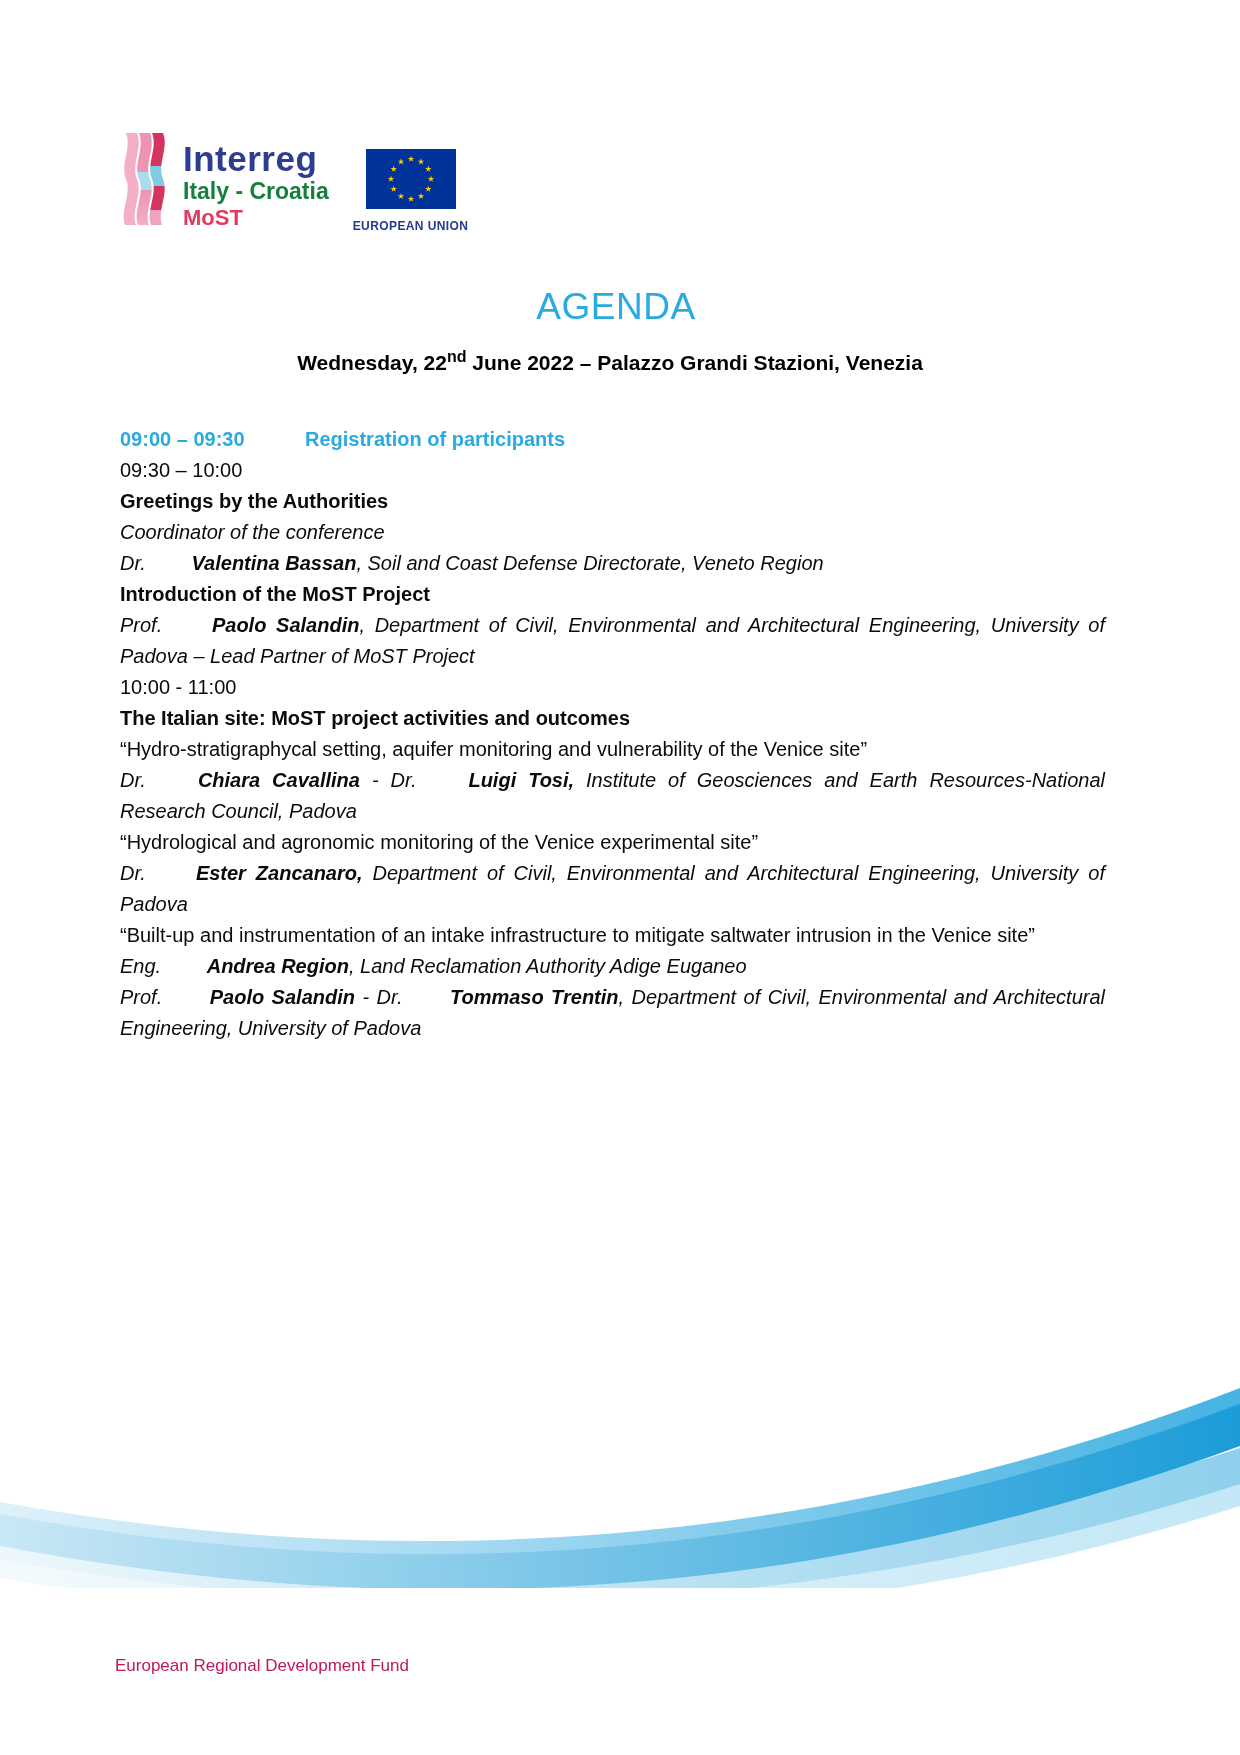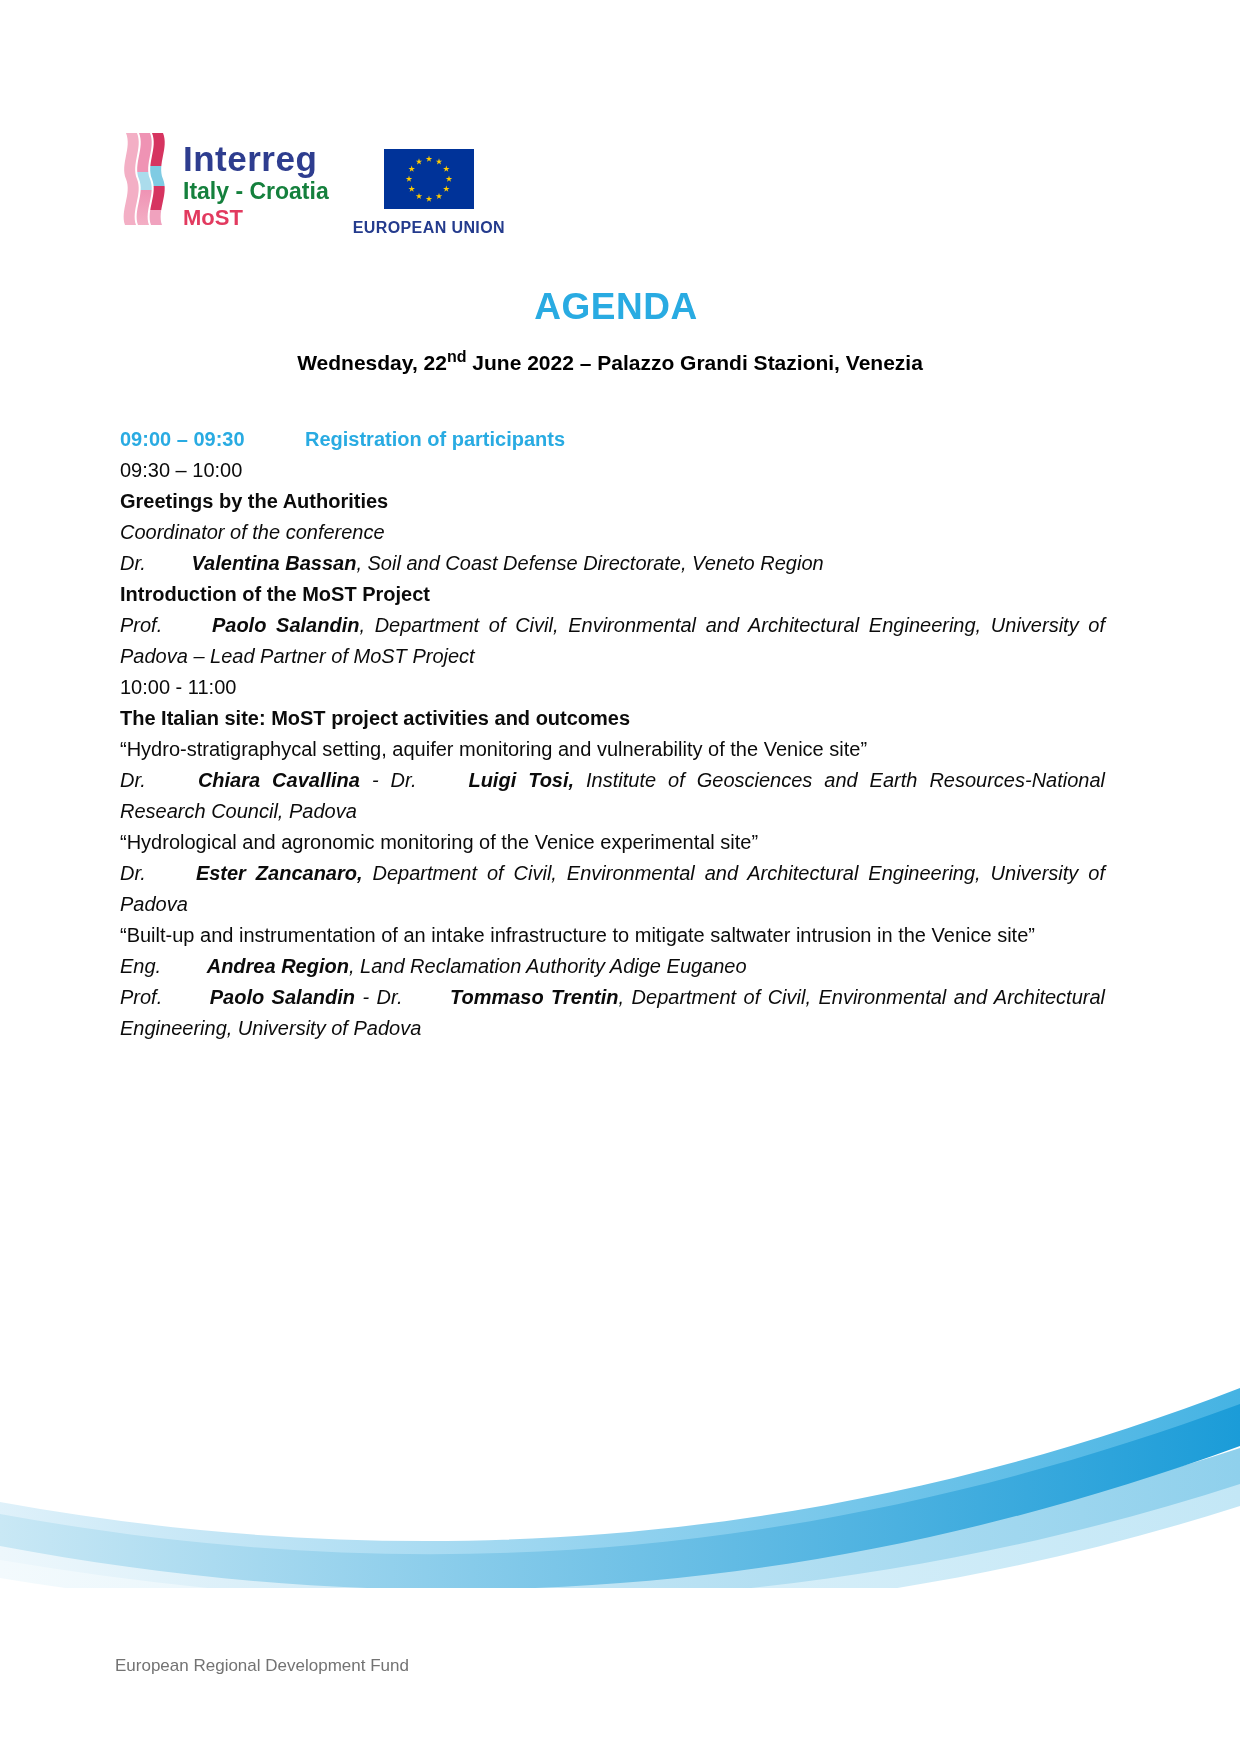--- a/index.html
+++ b/index.html
@@ -11,25 +11,25 @@
 
   
   .logo-row { position:absolute; left:118px; top:133px; display:flex; align-items:flex-start; }
   .ribbons { width:52px; height:92px; flex:0 0 auto; }
   .logo-text { margin-left:13px; margin-top:8px; }
   .brand-interreg { font-size:35px; font-weight:bold; color:#2E3D8F; line-height:36px; letter-spacing:0.5px; }
   .brand-program { font-size:23px; font-weight:bold; color:#15803d; line-height:28px; }
   .brand-project { font-size:22px; font-weight:bold; color:#E23A5F; line-height:25px; }
   .eu-block { margin-left:24px; margin-top:15px; text-align:center; }
   .eu-flag { width:90px; height:62px; display:block; margin:0 auto; }
-  .eu-label { margin-top:9px; font-size:16px; font-weight:bold; color:#243B8D; letter-spacing:0.4px; white-space:nowrap; }
+  .eu-label { margin-top:9px; font-size:12px; font-weight:bold; color:#243B8D; letter-spacing:0.4px; white-space:nowrap; }
 
   
   .agenda-title { position:absolute; left:0; top:286px; width:1220px; text-align:center;
-                  font-size:37px; font-weight:bold; color:#29ABE2; letter-spacing:0.5px;padding-left:12px; }
+                  font-size:37px; font-weight:normal; color:#29ABE2; letter-spacing:0.5px;padding-left:12px; }
   .date-line { position:absolute; left:0; top:348px; width:1220px; text-align:center;
                font-size:21px; font-weight:bold; color:#000; }
   .date-line sup { font-size:16px; vertical-align:super; }
 
   
   .content { position:absolute; left:120px; top:424px; width:985px;
              font-size:20px; line-height:31px; color:#0b0b0b; }
   .content p { margin:0; }
   .time-col { display:inline-block; width:185px; }
   .accent { color:#29ABE2; font-weight:bold; }
@@ -45,21 +45,21 @@
   .mt-intro  { margin-top:41px; }
   .mt-speak  { margin-top:7px; }
   .mt-time3  { margin-top:43px; }
   .mt-talk1  { margin-top:41px; }
   .mt-talk   { margin-top:7px; }
   .mt-talk3  { margin-top:5px; }
   .mt-talk4  { margin-top:4px; }
 
   
   .wave { position:absolute; left:0; top:1388px; width:1240px; height:200px; display:block; }
-  .footer-text { position:absolute; left:115px; top:1656px; font-size:17px; color:#737373; }
+  .footer-text { position:absolute; left:115px; top:1656px; font-size:17px; color:#be185d; }
 </style>
 </head>
 <body>
 
 <div class="page">
 
   <header class="logo-row">
     <svg class="ribbons" viewBox="0 0 48 92" aria-hidden="true">
       <defs>
         <linearGradient id="rib2" x1="0" y1="0" x2="0" y2="92" gradientUnits="userSpaceOnUse">

